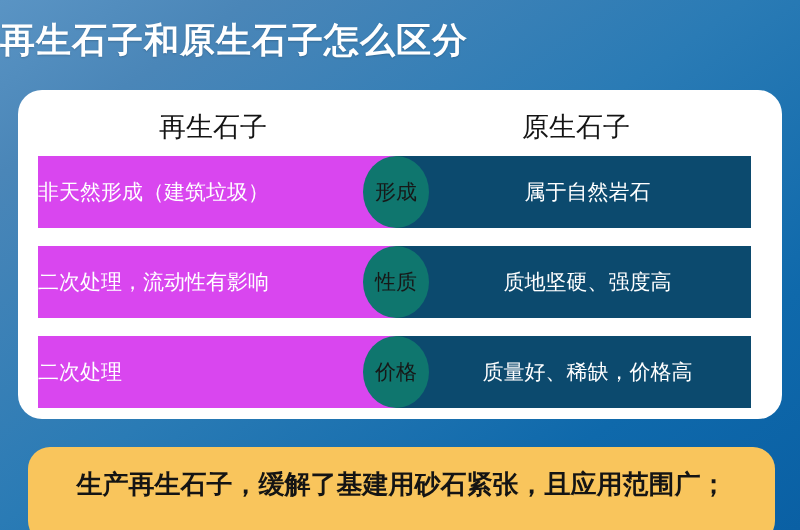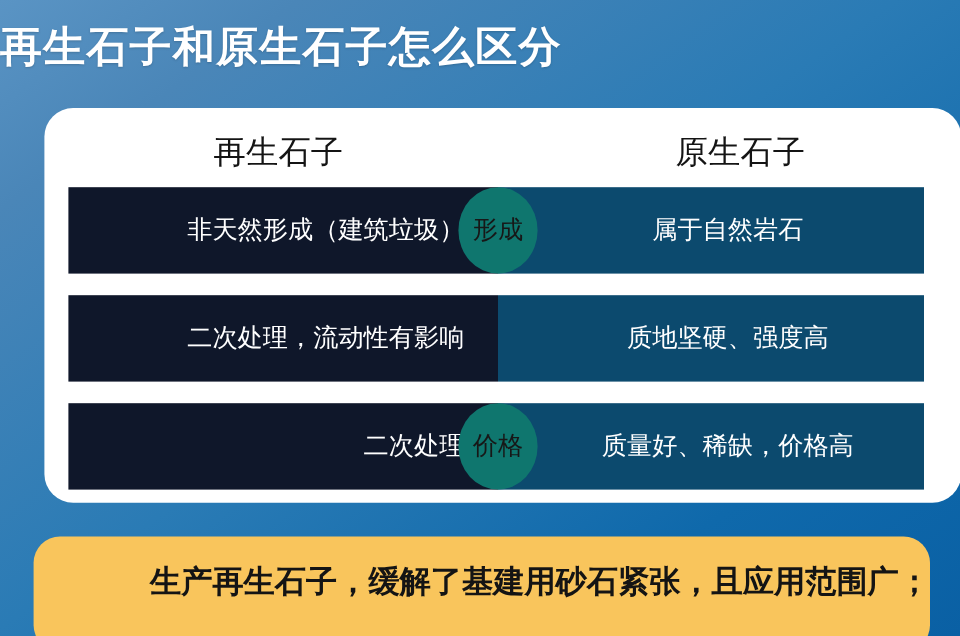--- a/index.html
+++ b/index.html
@@ -38,42 +38,41 @@
 
   
   #card {
     position: absolute;
     left: 18px;
     top: 90px;
     width: 764px;
     height: 329px;
     background: #ffffff;
     border-radius: 24px;
-    margin-left: 19px;
   }
 
   
   .col-heads {
     position: absolute;
     left: 0;
     top: 14px;
     width: 764px;
     height: 46px;
   }
   .col-head {
     position: absolute;
     top: 0;
     font-size: 27px;
     line-height: 46px;
     color: #141414;
     text-align: center;
     white-space: nowrap;
   }
   .col-head.left  { left: 20px;  width: 350px; }
-  .col-head.right { left: 405px; width: 350px; }
+  .col-head.right { left: 383px; width: 350px; }
 
   
   .rows {
     position: absolute;
     left: 20px;
     top: 66px;
     width: 724px;
   }
   .row {
     position: relative;
@@ -89,22 +88,22 @@
     box-sizing: border-box;
     color: #ffffff;
     font-size: 21px;
     line-height: 72px;
     white-space: nowrap;
     overflow: hidden;
   }
   .half.left {
     left: 0;
     width: 358px;
-    background: #0f172a;
-    text-align: right;
+    background: #d946ef;
+    text-align: left;
     padding-right: 28px;
   }
   .half.right {
     left: 358px;
     width: 355px;
     background: #0c4a6e;
     text-align: center;
     padding-left: 28px;
   }
 
@@ -135,21 +134,21 @@
     border-radius: 22px;
     box-sizing: border-box;
   }
   #banner-text {
     position: absolute;
     left: 0;
     top: 0;
     width: 747px;
     height: 75px;
     line-height: 75px;
-    text-align: right;
+    text-align: center;
     color: #141414;
     font-size: 26px;
     font-weight: bold;
     white-space: nowrap;
   }
 </style>
 </head>
 <body>
 
 <div id="poster">
@@ -167,20 +166,21 @@
 
       <div class="row">
         <div class="half left">非天然形成（建筑垃圾）</div>
         <div class="half right">属于自然岩石</div>
         <div class="badge">形成</div>
       </div>
 
       <div class="row">
         <div class="half left">二次处理，流动性有影响</div>
         <div class="half right">质地坚硬、强度高</div>
+        <div class="badge">性质</div>
       </div>
 
       <div class="row">
         <div class="half left">二次处理</div>
         <div class="half right">质量好、稀缺，价格高</div>
         <div class="badge">价格</div>
       </div>
 
     </div>
   </div>

